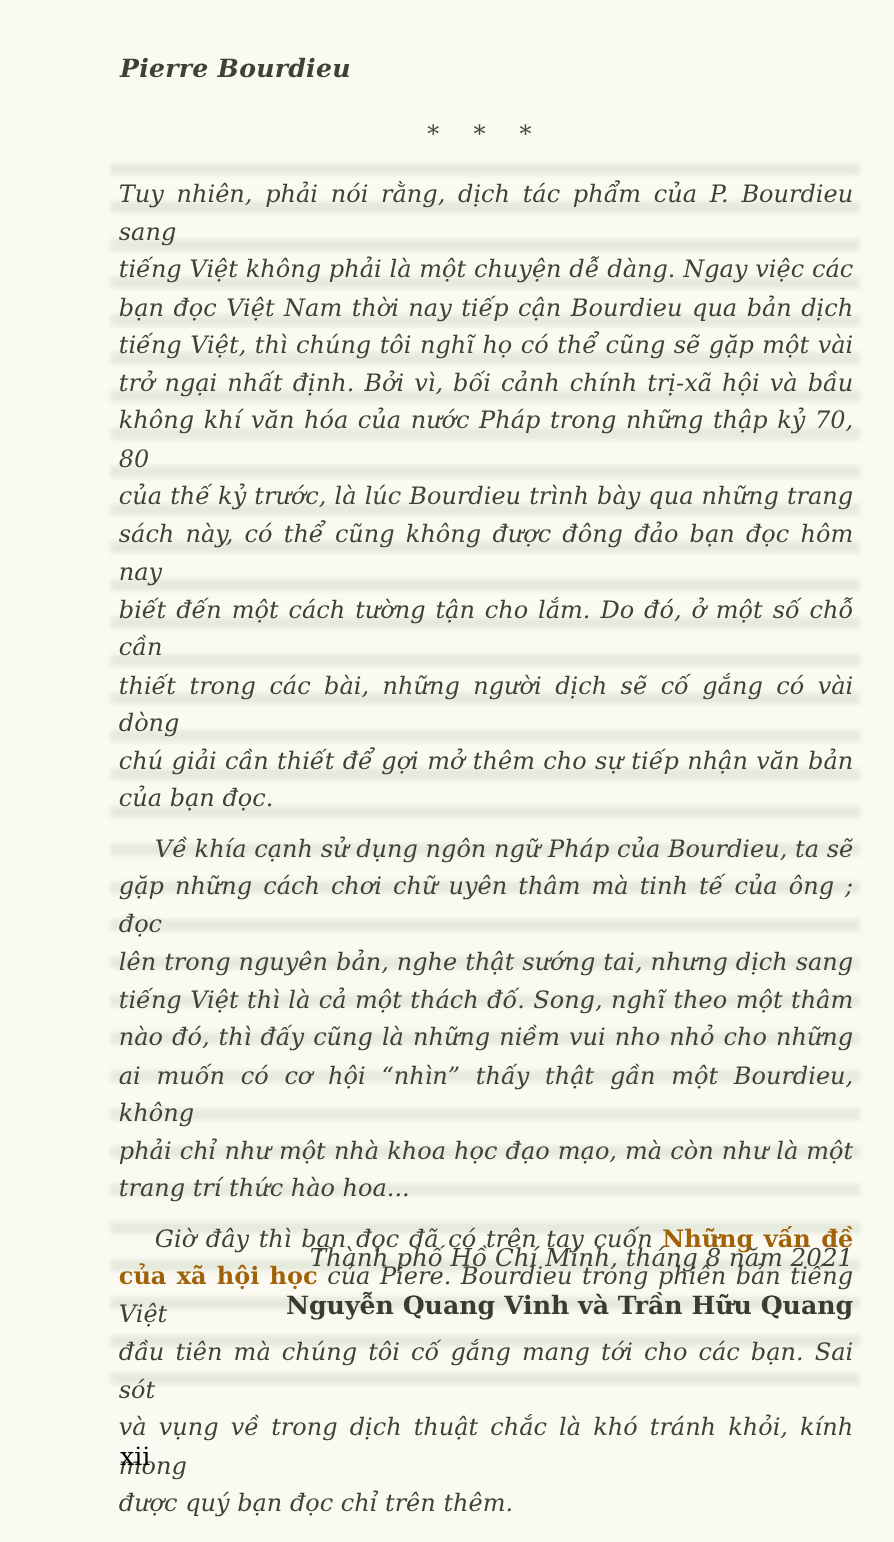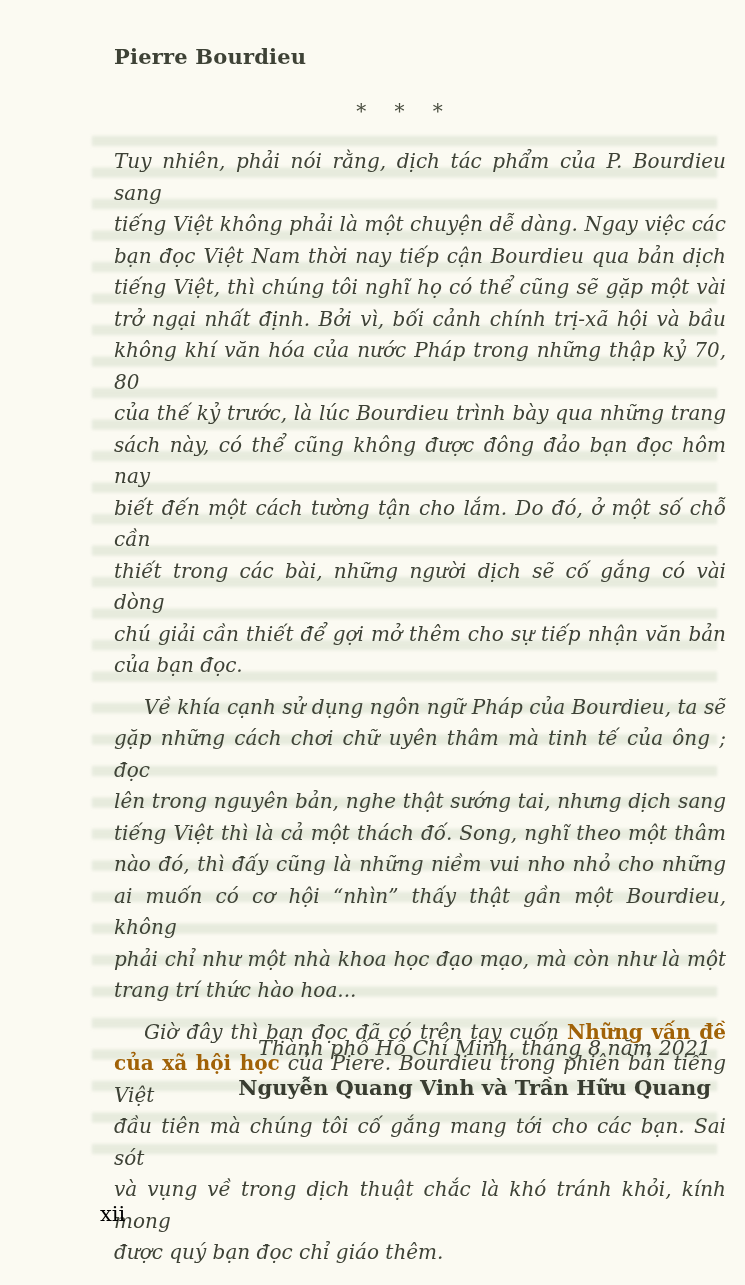--- a/index.html
+++ b/index.html
@@ -30,40 +30,40 @@
       transparent 29px, transparent 31.5px
     );
     filter: blur(1.6px);
     pointer-events: none;
   }
 
   .running-head {
     position: absolute;
     left: 100px;
     top: 44px;
+    font-style: italic;
     font-weight: 600;
     font-size: 21px;
     letter-spacing: 0.2px;
-    margin-left: 14px;
   }
 
   .separator {
     position: absolute;
     left: 99px;
     top: 99px;
     width: 612px;
     text-align: center;
     font-size: 20px;
     letter-spacing: 11px;
     color: #4a4e40;
   }
 
   .body-text {
     position: absolute;
-    left: 114px;
+    left: 99px;
     top: 146px;
     width: 612px;
     font-size: 20px;
     font-style: italic;
     line-height: 31.5px;
     text-align: justify;
   }
 
   .para + .para { margin-top: 10px; }
 
@@ -137,21 +137,21 @@
         <div class="line"><span>nào đó, thì đấy cũng là những niềm vui nho nhỏ cho những</span></div>
         <div class="line"><span>ai muốn có cơ hội “nhìn” thấy thật gần một Bourdieu, không</span></div>
         <div class="line"><span>phải chỉ như một nhà khoa học đạo mạo, mà còn như là một</span></div>
         <div class="line last"><span>trang trí thức hào hoa...</span></div>
       </div>
       <div class="para">
         <div class="line indent"><span>Giờ đây thì bạn đọc đã có trên tay cuốn </span><span class="b">Những vấn đề</span></div>
         <div class="line"><span class="b">của xã hội học</span><span> của Piere. Bourdieu trong phiên bản tiếng Việt</span></div>
         <div class="line"><span>đầu tiên mà chúng tôi cố gắng mang tới cho các bạn. Sai sót</span></div>
         <div class="line"><span>và vụng về trong dịch thuật chắc là khó tránh khỏi, kính mong</span></div>
-        <div class="line last"><span>được quý bạn đọc chỉ giáo thêm.</span></div>
+        <div class="line last"><span>được quý bạn đọc chỉ trên thêm.</span></div>
       </div>
     </div>
 
   <div class="signature">
     <div class="place-date">Thành phố Hồ Chí Minh, tháng 8 năm 2021</div>
     <div class="authors">Nguyễn Quang Vinh và Trần Hữu Quang</div>
   </div>
 
   <div class="folio">xii</div>
 </div>

